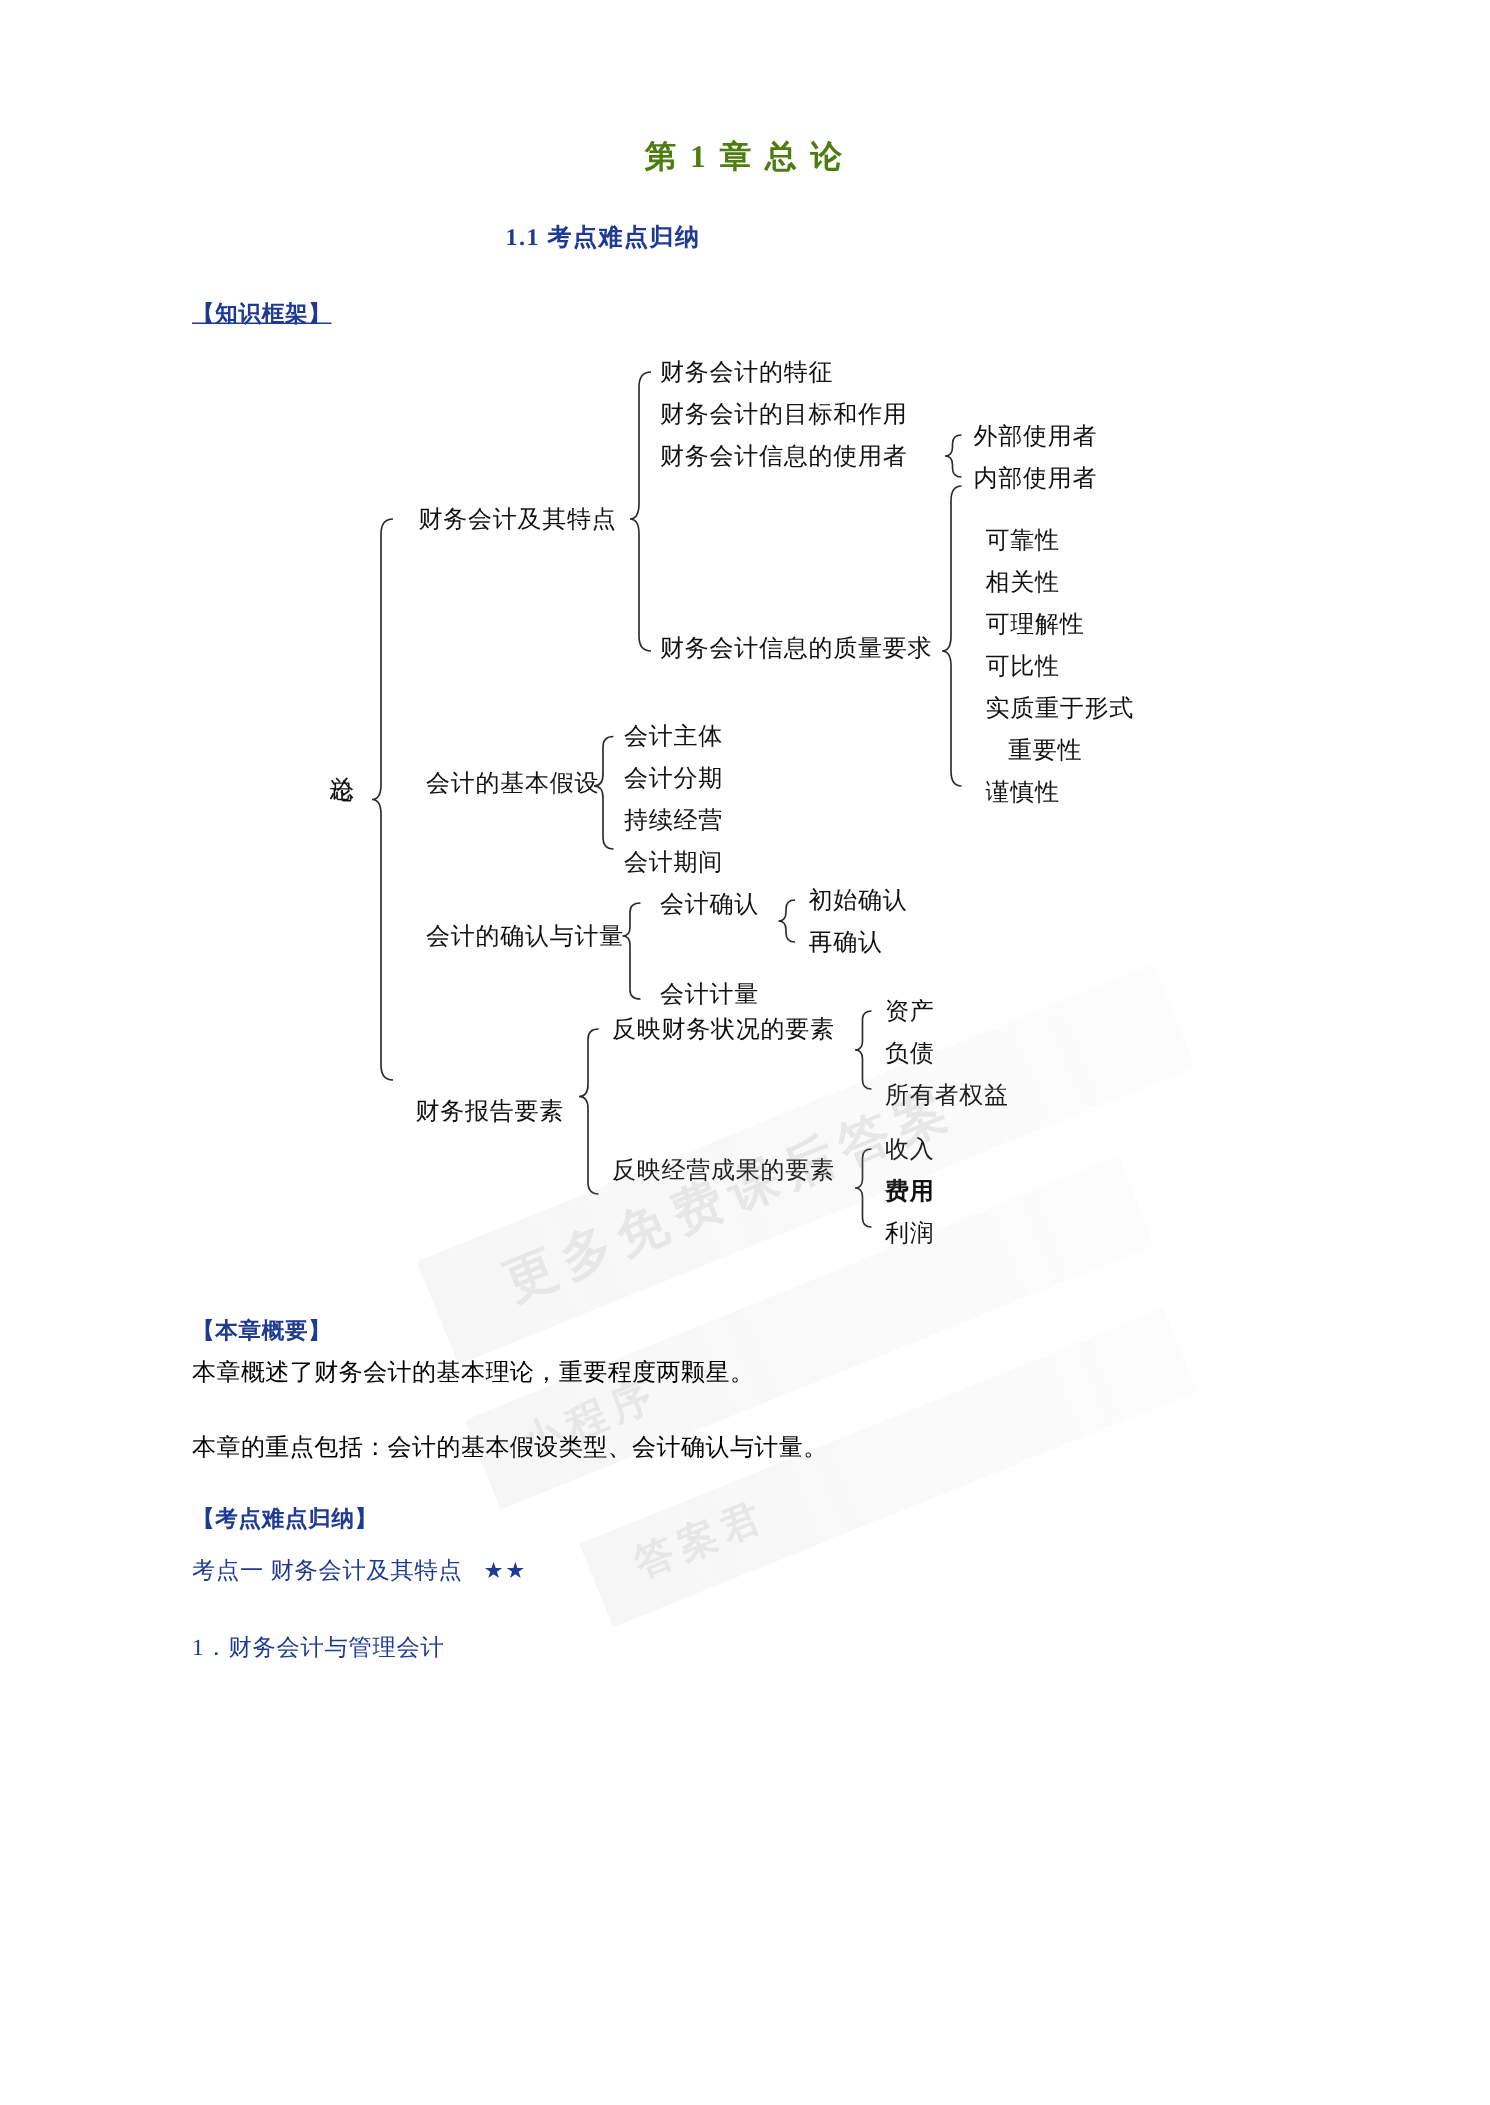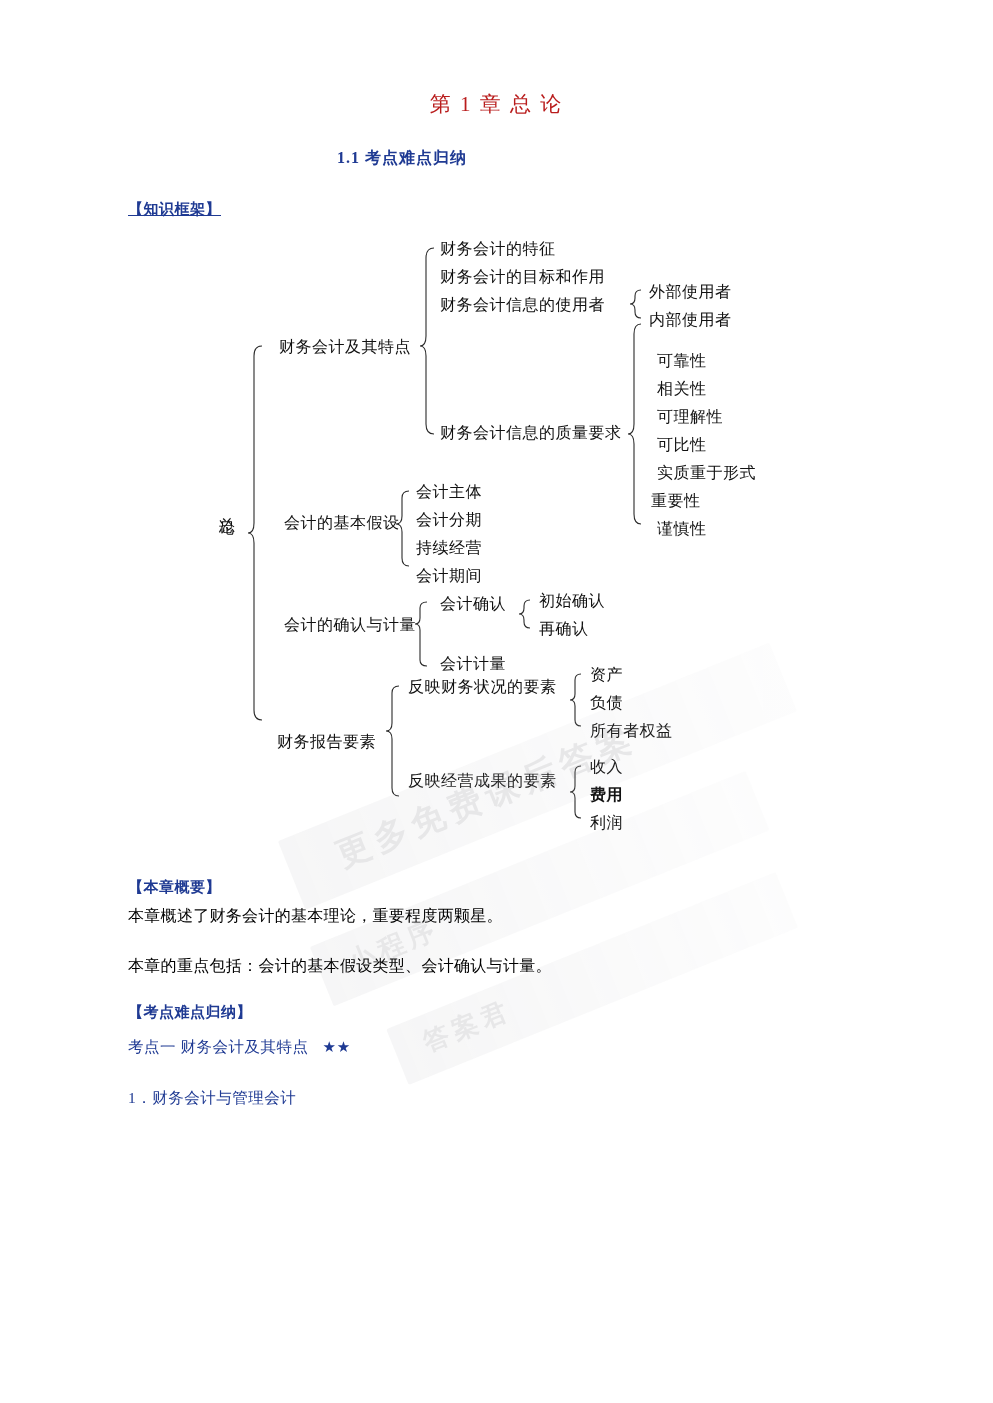--- a/index.html
+++ b/index.html
@@ -23,22 +23,22 @@
   }
 
   
   .chapter-title {
     position: absolute;
     top: 90px;
     left: 0;
     width: 993px;
     text-align: center;
     font-size: 21px;
-    font-weight: normal;
-    color: #b91c1c;
+    font-weight: bold;
+    color: #4d7c0f;
     letter-spacing: 2px;
     font-family: "Liberation Serif", "DejaVu Serif", serif;
   }
   .section-title {
     position: absolute;
     top: 148px;
     left: 0;
     width: 804px;
     text-align: center;
     font-size: 16px;
@@ -206,21 +206,21 @@
     <div class="node" style="top: 196px; left: 440px;">财务会计信息的质量要求</div>
 
     <div class="node" style="top: 55px; left: 649px;">外部使用者</div>
     <div class="node" style="top: 83px; left: 649px;">内部使用者</div>
 
     <div class="node" style="top: 124px; left: 657px;">可靠性</div>
     <div class="node" style="top: 152px; left: 657px;">相关性</div>
     <div class="node" style="top: 180px; left: 657px;">可理解性</div>
     <div class="node" style="top: 208px; left: 657px;">可比性</div>
     <div class="node" style="top: 236px; left: 657px;">实质重于形式</div>
-    <div class="node" style="top: 264px; left: 651px;">重要性</div>
+    <div class="node" style="top: 264px; left: 672px;">重要性</div>
     <div class="node" style="top: 292px; left: 657px;">谨慎性</div>
 
     <div class="node" style="top: 255px; left: 416px;">会计主体</div>
     <div class="node" style="top: 283px; left: 416px;">会计分期</div>
     <div class="node" style="top: 311px; left: 416px;">持续经营</div>
     <div class="node" style="top: 339px; left: 416px;">会计期间</div>
 
     <div class="node" style="top: 367px; left: 440px;">会计确认</div>
     <div class="node" style="top: 427px; left: 440px;">会计计量</div>
     <div class="node" style="top: 364px; left: 539px;">初始确认</div>

